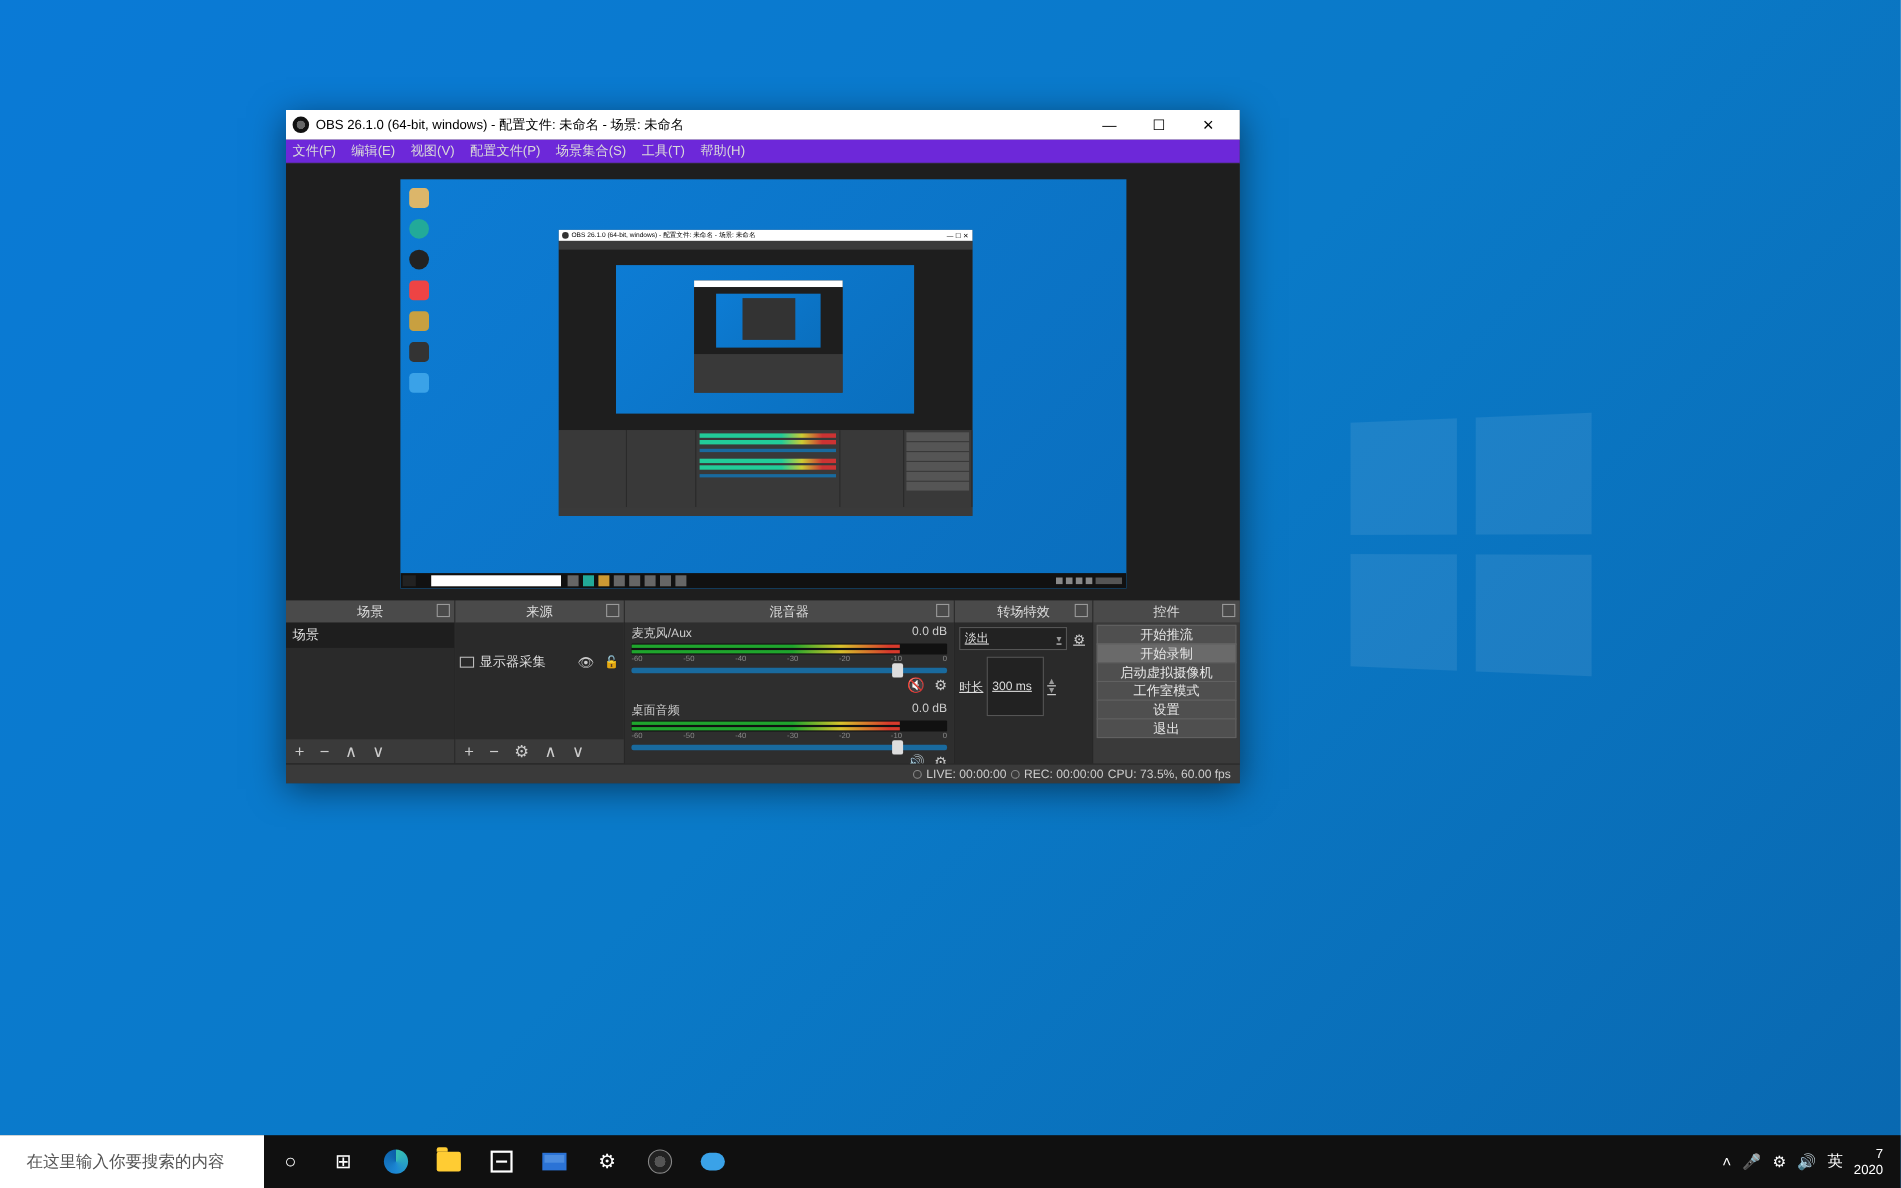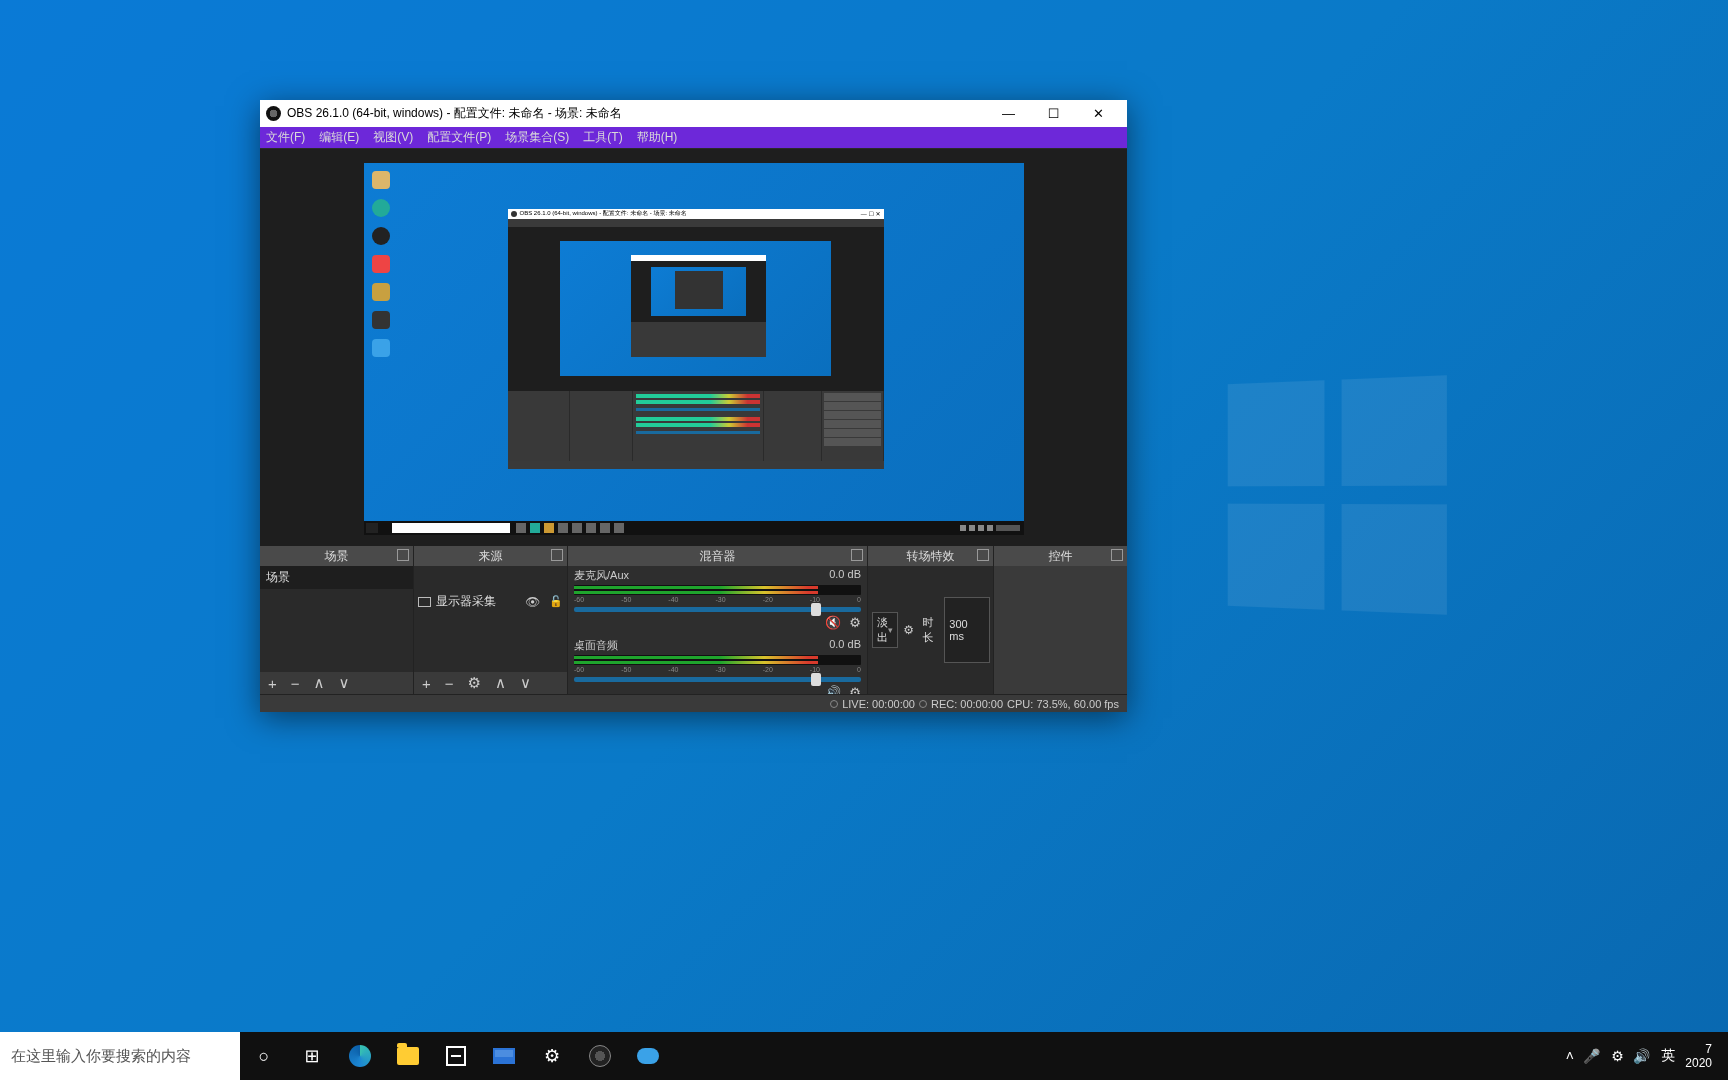--- a/index.html
+++ b/index.html
@@ -17,21 +17,21 @@
   .win-logo-bars div { background: rgba(255,255,255,0.08); }
 
   
   .taskbar {
     position: absolute; left: 0; bottom: 0; width: 100%; height: 48px;
     background: #101010; display: flex; align-items: stretch; color: #fff;
     font-size: 14px;
   }
   .taskbar .search-box {
     width: 240px; height: 100%; background: #fff; color: #555;
-    display: flex; align-items: center; padding: 0 11px; font-size: 15px;
+    display: flex; align-items: center; padding: 0 24px; font-size: 15px;
     white-space: nowrap; overflow: hidden;
   }
   .taskbar .task-icons { display: flex; align-items: center; }
   .taskbar .task-btn {
     width: 48px; height: 48px; display: flex; align-items: center; justify-content: center;
     color: #fff; font-size: 18px;
   }
   .taskbar .task-btn.cortana { color:#fff; }
   .taskbar .spacer { flex: 1; }
   .taskbar .tray { display: flex; align-items: center; gap: 10px; padding: 0 12px; font-size: 14px; }
@@ -144,21 +144,21 @@
   .mixer-chan .mc-meter{height:10px;margin-top:2px;background:#111;position:relative;overflow:hidden;border-radius:1px;}
   .mixer-chan .mc-meter .bar{position:absolute;left:0;top:1px;height:3px;width:85%;background:linear-gradient(90deg,#1fa52d 0%,#1fa52d 60%,#d8c22c 78%,#d83a2c 96%);}
   .mixer-chan .mc-meter .bar2{top:6px;}
   .mixer-chan .mc-ticks{font-size:7px;color:#888;display:flex;justify-content:space-between;margin-top:1px;}
   .mixer-chan .mc-slider{height:5px;background:#196a9e;margin-top:4px;border-radius:2px;position:relative;}
   .mixer-chan .mc-slider .knob{position:absolute;right:14%;top:-4px;width:10px;height:13px;background:#ddd;border-radius:2px;}
   .mixer-chan .mc-icons{display:flex;gap:8px;justify-content:flex-end;margin-top:3px;color:#ccc;font-size:13px;}
   .mixer-chan .mc-icons .muted{color:#d84a3a;}
 
   .dock-trans{width:126px;}
-  .trans-body{padding:4px 4px;font-size:12px;color:#ddd;display:flex;flex-direction:row;gap:6px;}
+  .trans-body{padding:4px 4px;font-size:12px;color:#ddd;display:flex;flex-direction:column;gap:6px;text-decoration:underline;}
   .trans-row{display:flex;align-items:center;gap:3px;}
   .trans-row .combo{flex:1;background:#222;border:1px solid #555;color:#ddd;padding:2px 4px;font-size:11px;display:flex;align-items:center;}
   .trans-row .combo .dd{margin-left:auto;font-size:9px;color:#999;}
   .trans-row .gear{width:16px;height:16px;color:#ccc;display:flex;align-items:center;justify-content:center;}
   .trans-row .lbl{font-size:11px;}
   .trans-row .num{width:52px;background:#222;border:1px solid #555;color:#ddd;padding:20px 4px;font-size:11px;}
   .trans-row .spin{width:11px;font-size:8px;color:#999;display:flex;flex-direction:column;line-height:1;}
 
   .dock-ctrl{flex:1;border-right:none;}
   .ctrl-list{display:flex;flex-direction:column;}
@@ -400,20 +400,28 @@
             </div>
         </div>
       </div>
     </div>
 
     <div class="dock dock-ctrl">
       <div class="dock-hdr">
           <span>控件</span>
           <span class="popout"></span>
         </div>
+      <div class="dock-body ctrl-list" style="background:#3a3a3a;padding-top:2px">
+        <div class="ctrl-btn">开始推流</div>
+        <div class="ctrl-btn hl">开始录制</div>
+        <div class="ctrl-btn">启动虚拟摄像机</div>
+        <div class="ctrl-btn">工作室模式</div>
+        <div class="ctrl-btn">设置</div>
+        <div class="ctrl-btn">退出</div>
+      </div>
     </div>
   </div>
 
   <div class="obs-status">
     <span class="dot"></span>
     <span>LIVE: 00:00:00</span>
     <span class="dot"></span>
     <span>REC: 00:00:00</span>
     <span>CPU: 73.5%, 60.00 fps</span>
   </div>

